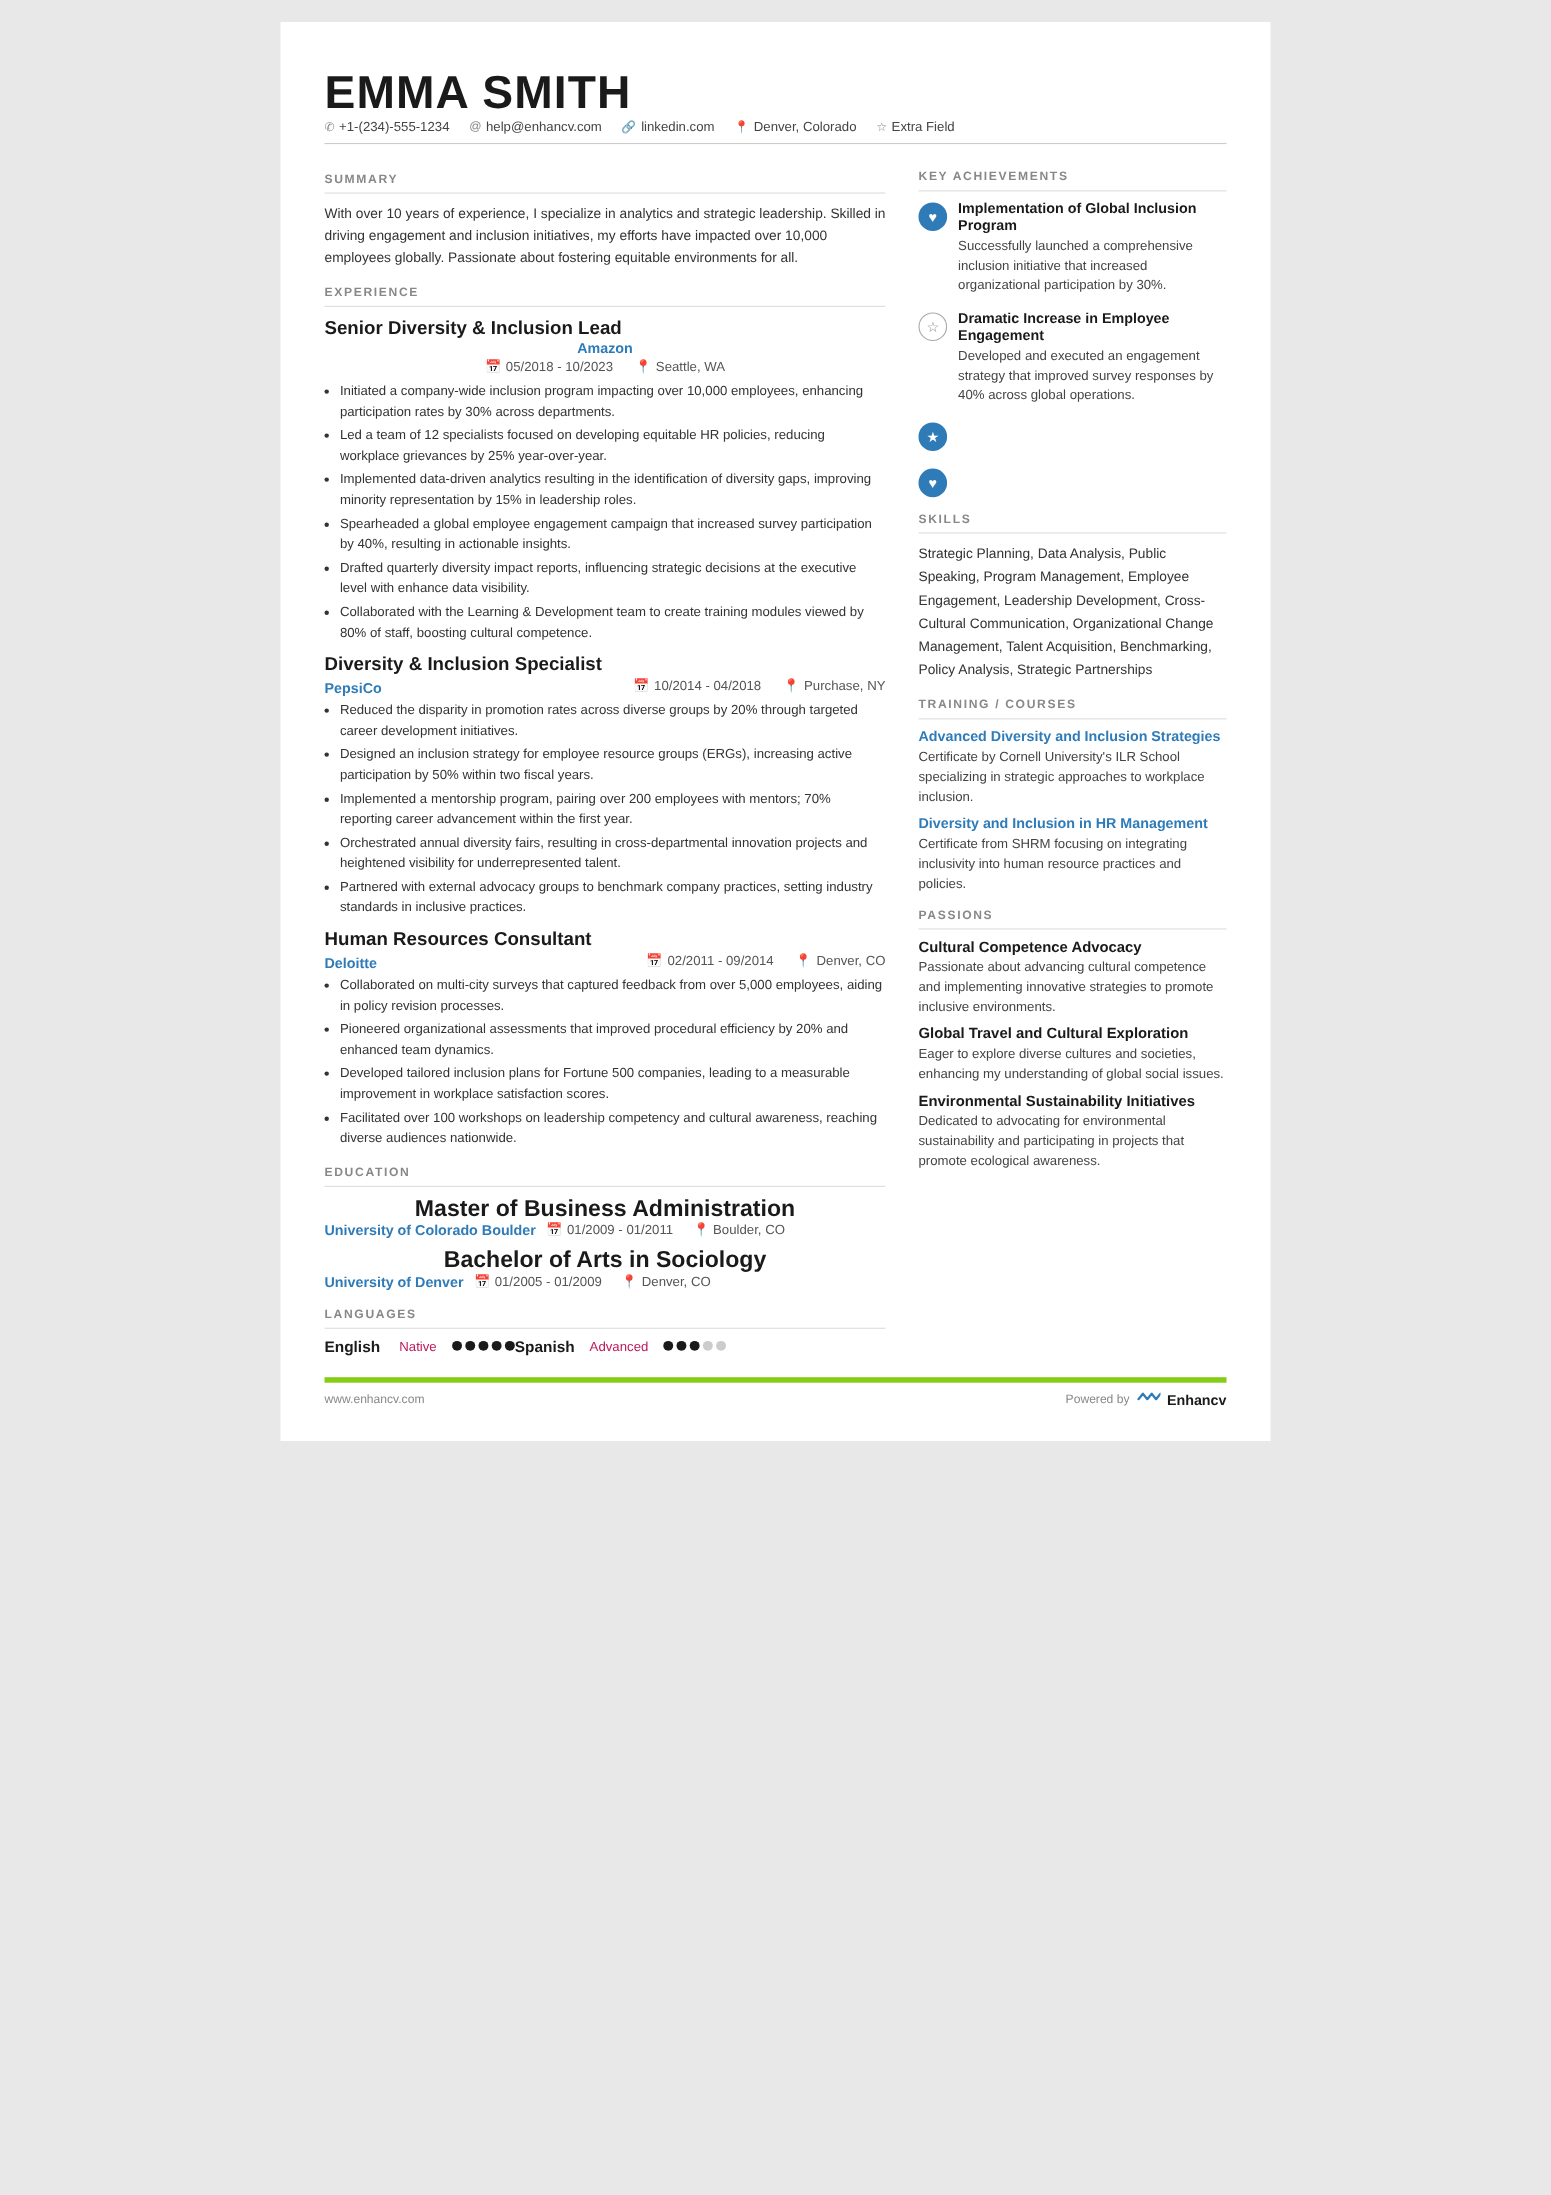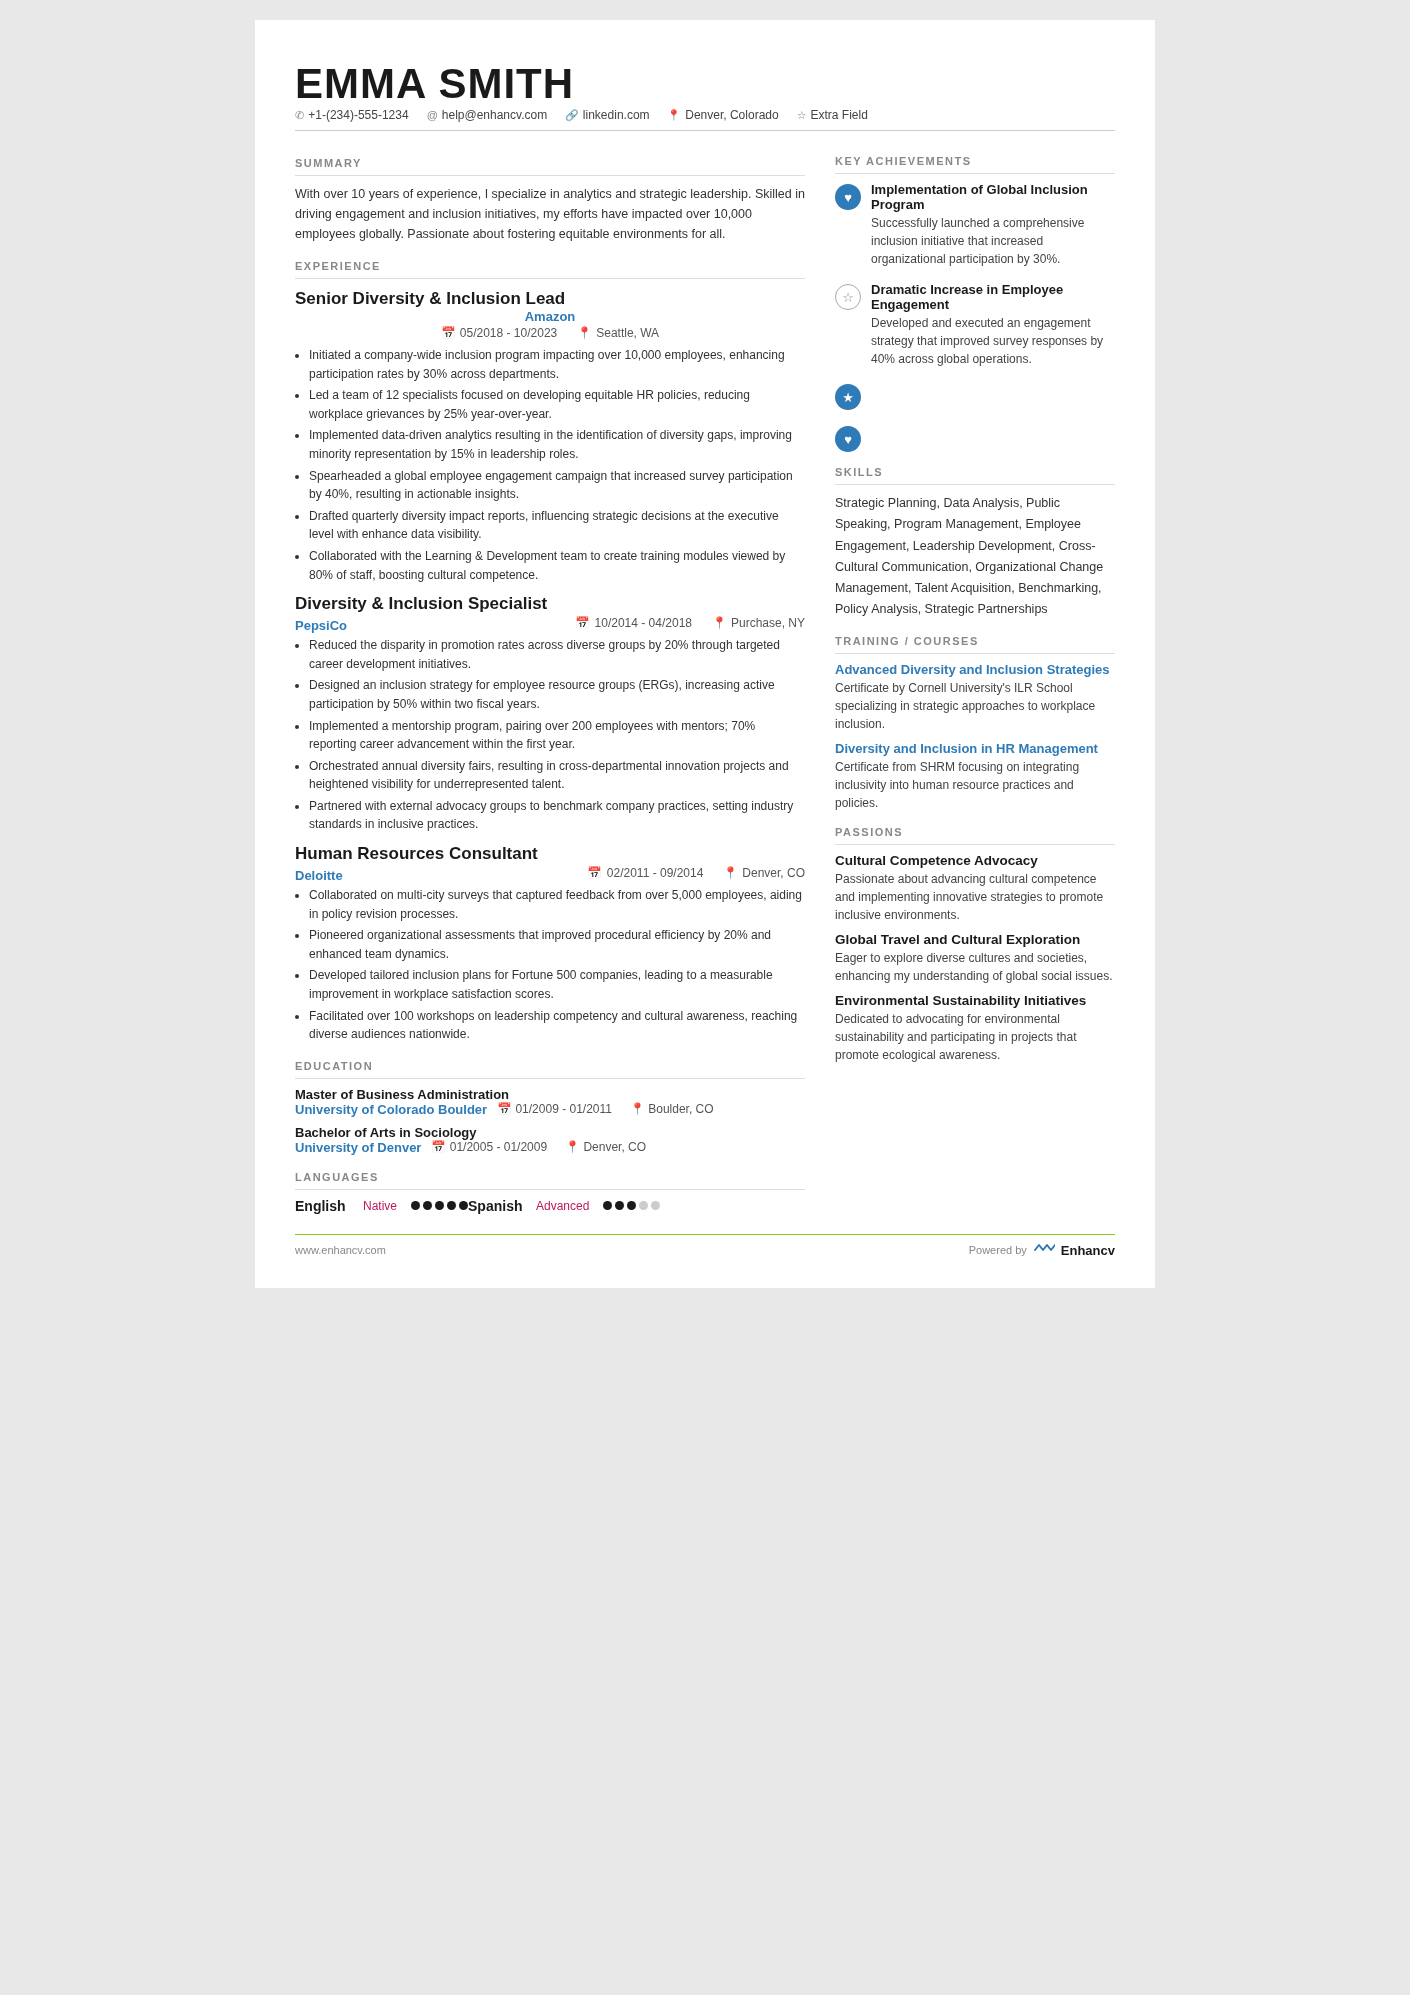--- a/index.html
+++ b/index.html
@@ -95,24 +95,25 @@
       padding-left: 14px;
       margin: 0;
     }
     .bullet-list li {
       font-size: 12px;
       color: #333;
       line-height: 1.55;
       margin-bottom: 3px;
     }
     .edu-degree {
-      font-size: 13px;
+      font-size: 21px;
       font-weight: 700;
       color: #1a1a1a;
       margin-top: 8px;
+      text-align: center;
     }
     .edu-school {
       font-size: 13px;
       color: #2e7bb8;
       font-weight: 600;
     }
     .edu-meta {
       display: inline-flex;
       gap: 18px;
       font-size: 12px;
@@ -191,21 +192,21 @@
       font-size: 12px;
       color: #444;
       line-height: 1.5;
     }
     .footer {
       display: flex;
       justify-content: space-between;
       align-items: center;
       margin-top: 20px;
       padding-top: 8px;
-      border-top: 1px solid #84cc16;
+      border-top: 5px solid #84cc16;
     }
     .footer-left { font-size: 11px; color: #888; }
     .footer-right { font-size: 11px; color: #888; display: flex; align-items: center; gap: 6px; }
     .enhancv-logo {
       font-size: 13px;
       font-weight: 700;
       color: #1a1a1a;
     }
     .right-col .section-label { margin-top: 14px; }
   </style>

